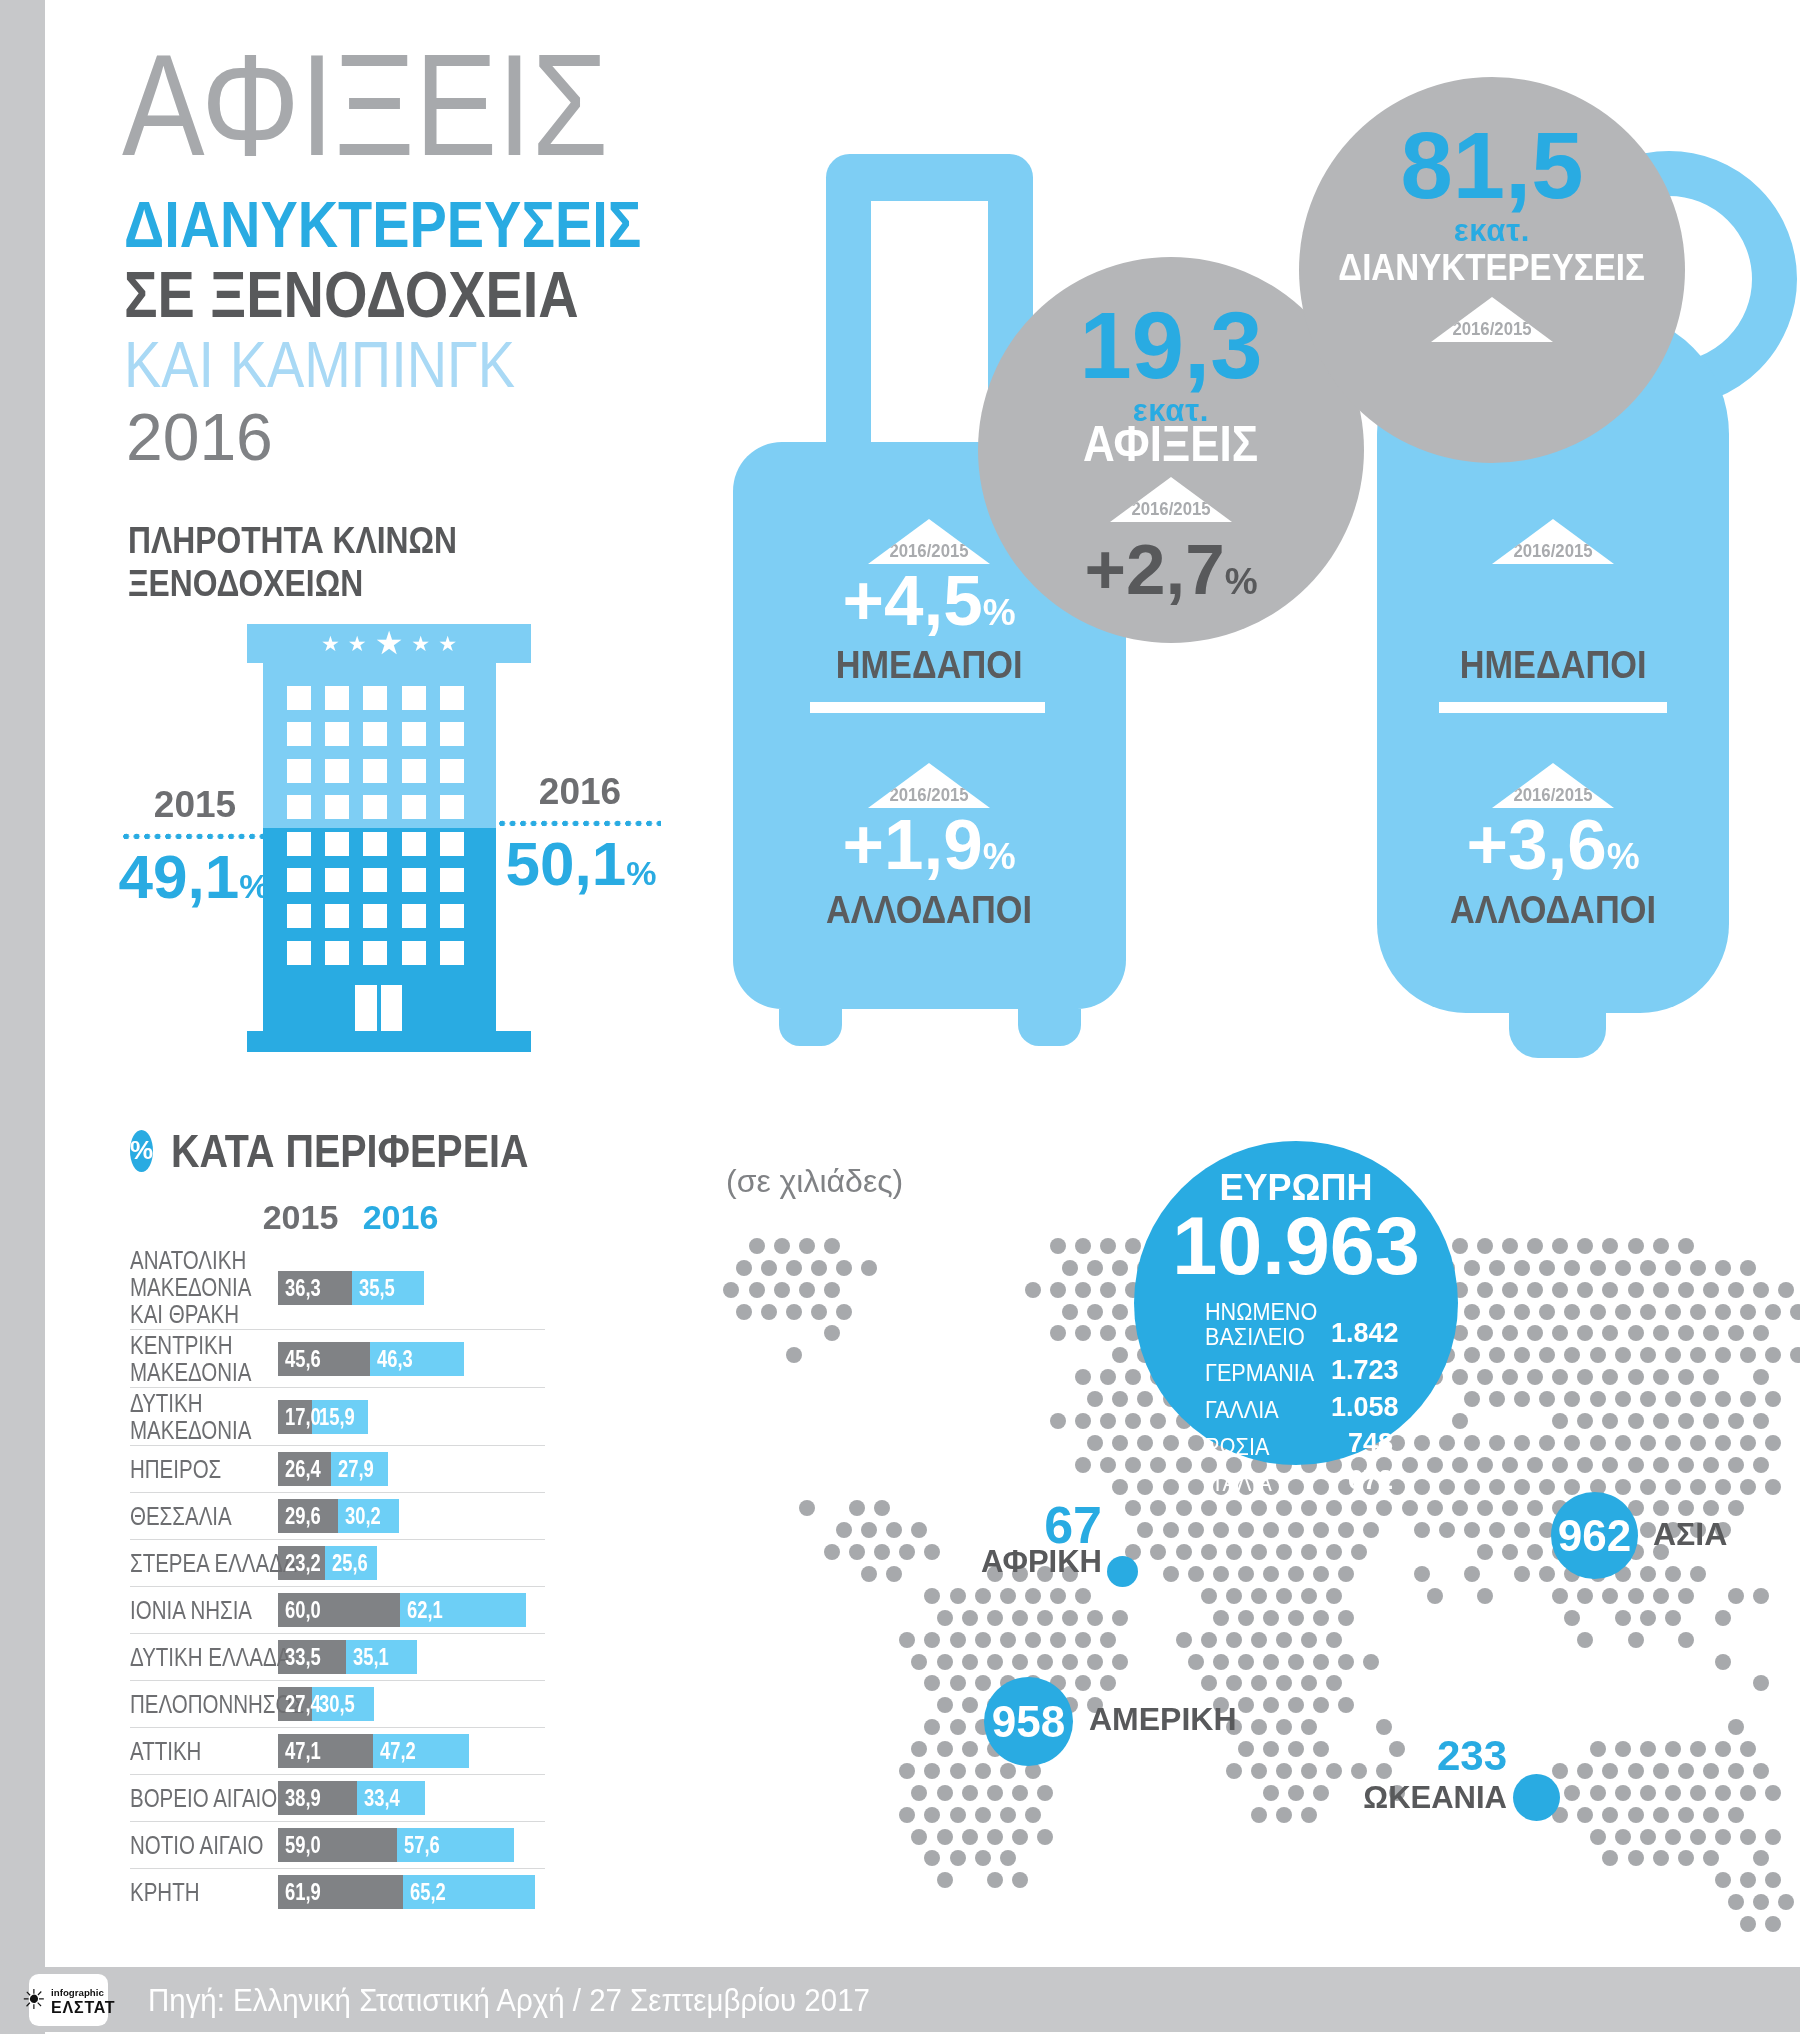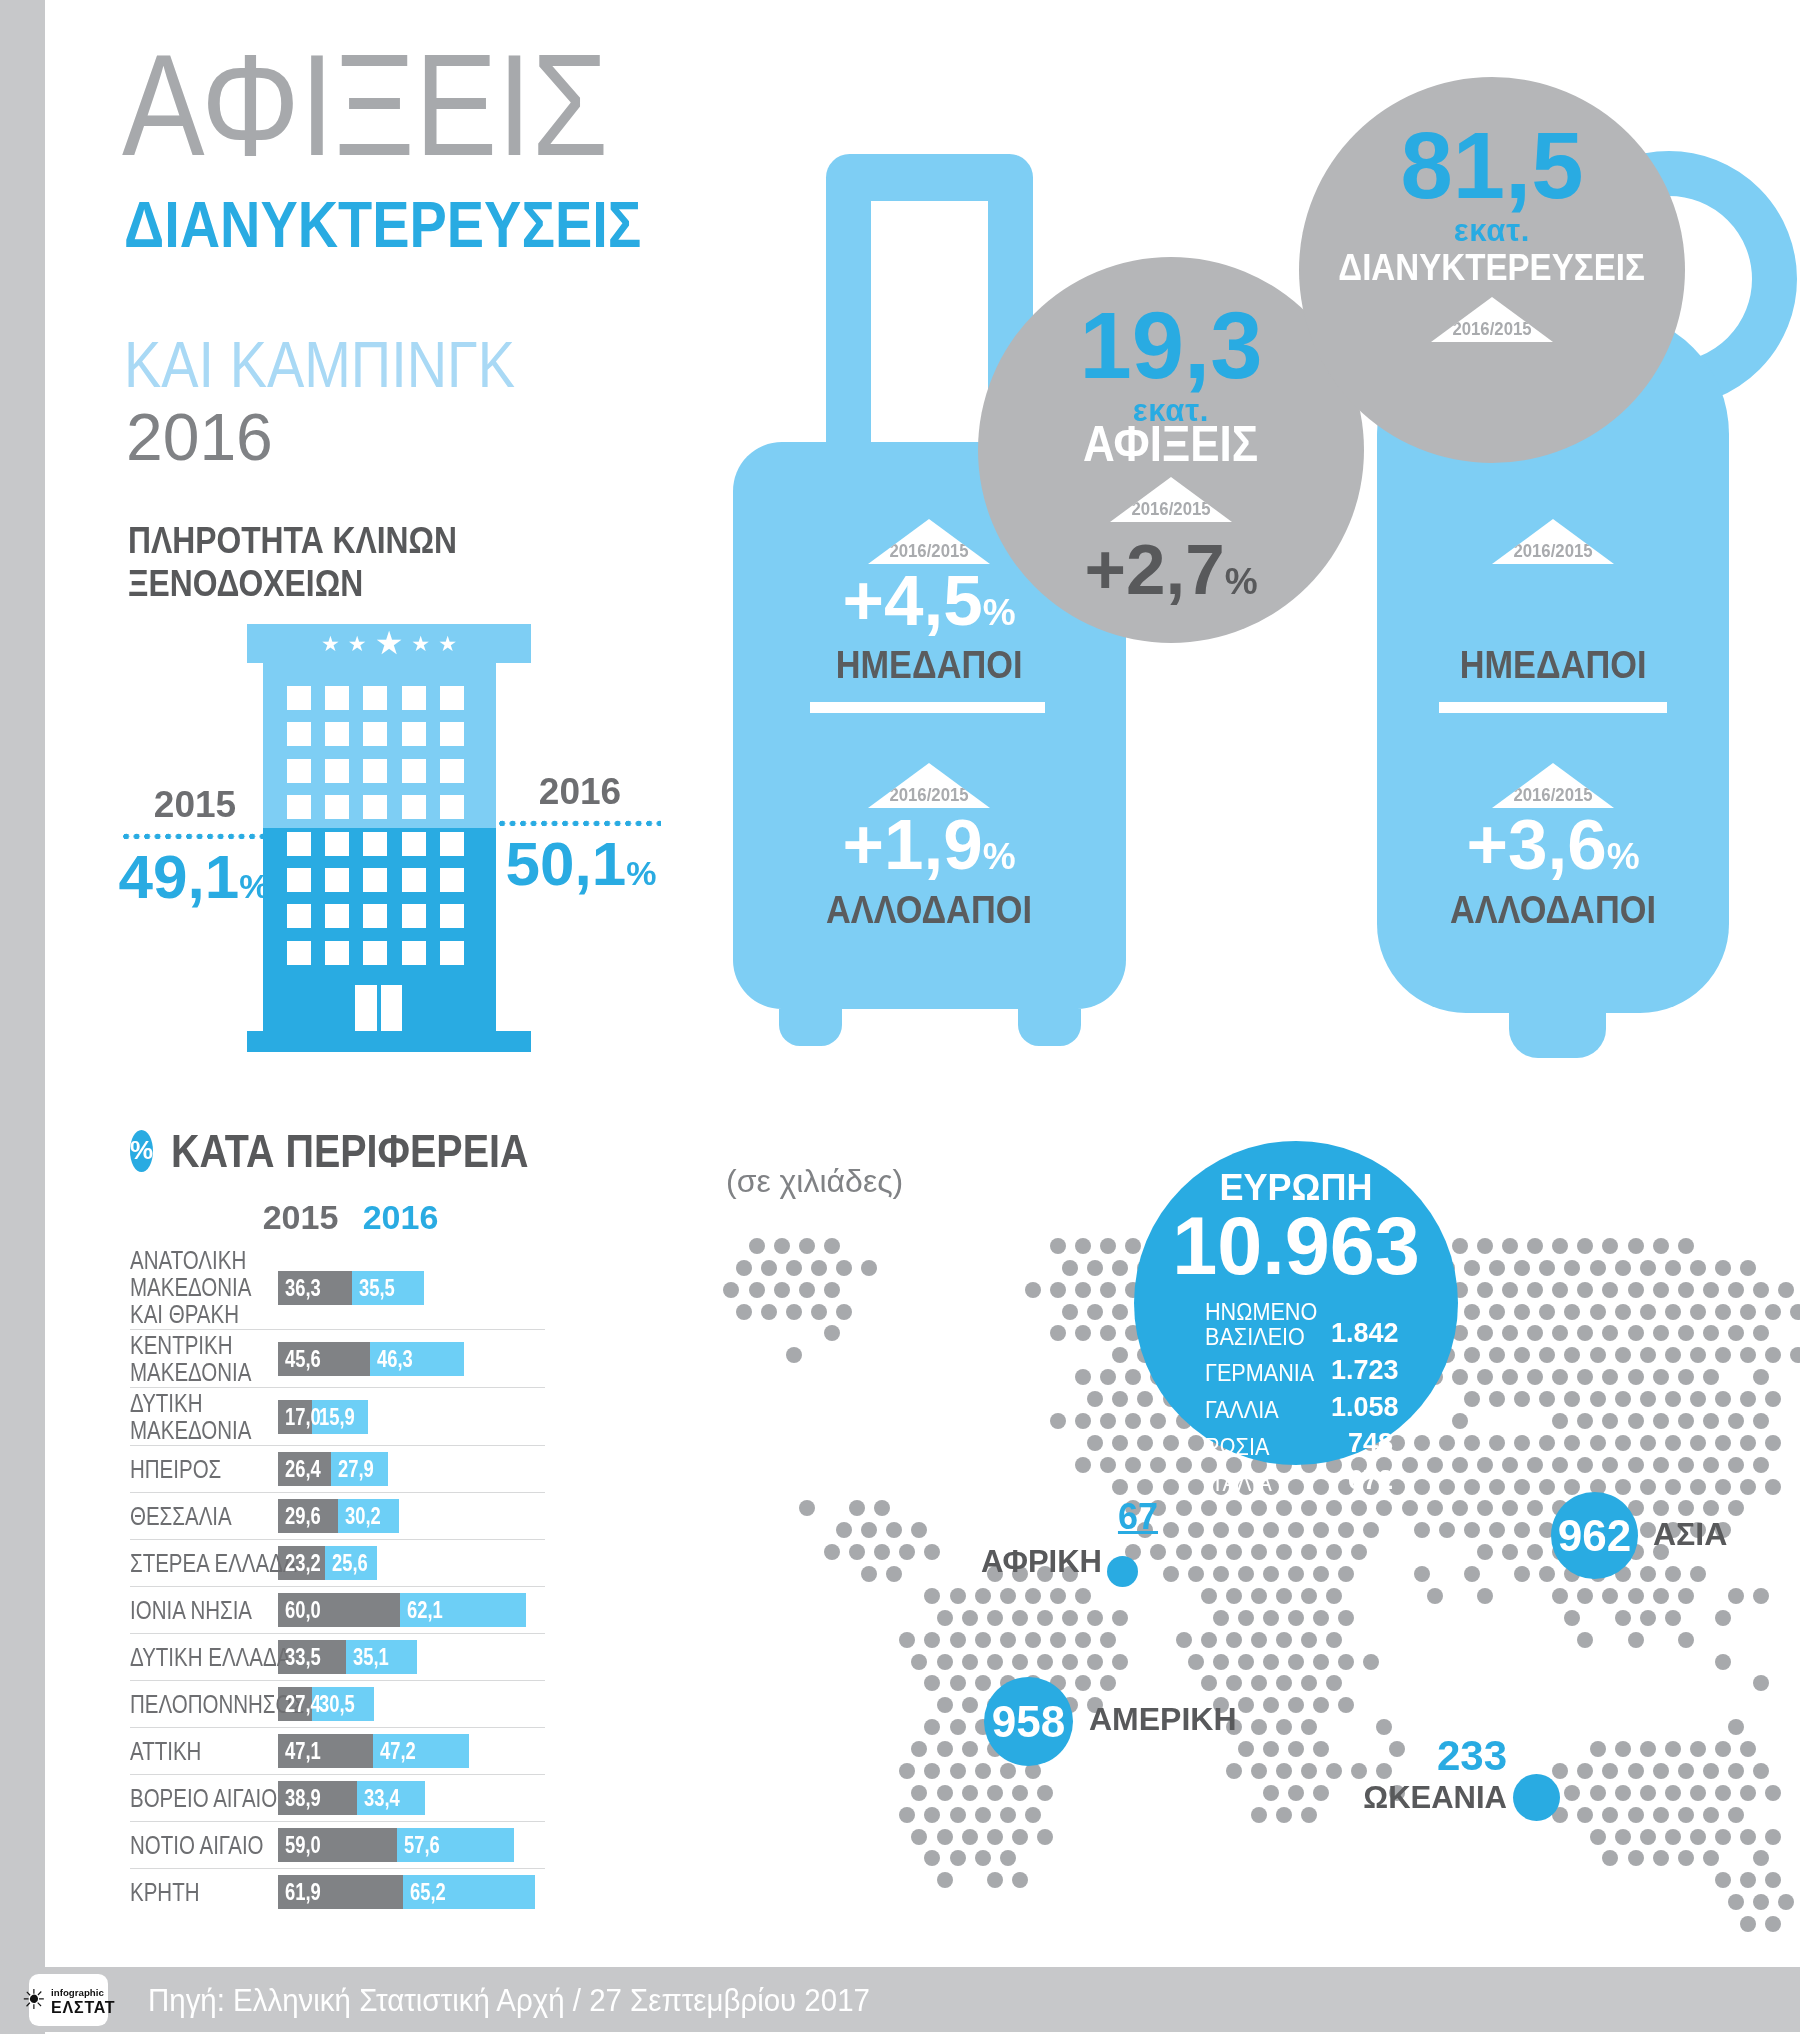--- a/index.html
+++ b/index.html
@@ -127,36 +127,37 @@
   .eu-name span { display:inline-block; transform:scaleX(.92); transform-origin:0 50%; }
   .eu-val { flex:1; text-align:right; color:#fff; font-weight:bold; font-size:27px; }
   .bub { position:absolute; border-radius:50%; background:var(--accent,#29abe2); z-index:3;
          color:#fff; font-weight:bold; text-align:center; }
   #bub-asia { left:1551px; top:1492px; width:87px; height:87px; font-size:44px; line-height:87px; }
   #bub-america { left:984px; top:1677px; width:89px; height:89px; font-size:44px; line-height:89px; }
   #bub-africa { left:1107px; top:1556px; width:31px; height:31px; }
   #bub-oceania { left:1513px; top:1774px; width:47px; height:47px; }
   .map-num { position:absolute; color:var(--accent,#29abe2); font-weight:bold; z-index:3; line-height:1; }
   .map-lab { position:absolute; color:#58595b; font-weight:bold; z-index:3; line-height:1; }
-  #africa-num { left:1028px; top:1499px; width:130px; text-align:right; font-size:36px;text-decoration:underline; }
+  #africa-num { left:972px; top:1499px; width:130px; text-align:right; font-size:52px; }
   #africa-lab { left:928px; top:1546px; width:174px; text-align:right; font-size:31px; }
   #asia-lab { left:1653px; top:1518px; font-size:32px; }
   #america-lab { left:1089px; top:1703px; font-size:32px; }
   #oceania-num { left:1377px; top:1735px; width:130px; text-align:right; font-size:42px; }
   #oceania-lab { left:1343px; top:1782px; width:164px; text-align:right; font-size:31px; }
 </style>
 </head>
 <body>
 
 <div id="page">
 
   <div class="abs" id="strip"></div>
 
   <div class="abs" id="t1"><span class="condL">ΑΦΙΞΕΙΣ</span></div>
   <div class="abs" id="t2"><span class="condL">ΔΙΑΝΥΚΤΕΡΕΥΣΕΙΣ</span></div>
+  <div class="abs" id="t3"><span class="condL">ΣΕ ΞΕΝΟΔΟΧΕΙΑ</span></div>
   <div class="abs" id="t4"><span class="condL">ΚΑΙ ΚΑΜΠΙΝΓΚ</span></div>
   <div class="abs" id="tyear"><span>2016</span></div>
 
   <div class="abs" id="occ-title">
     <span class="condL">ΠΛΗΡΟΤΗΤΑ ΚΛΙΝΩΝ</span><br>
     <span class="condL">ΞΕΝΟΔΟΧΕΙΩΝ</span>
   </div>
   <div class="abs" id="roof">
     <span class="st">★</span>
     <span class="st">★</span>

